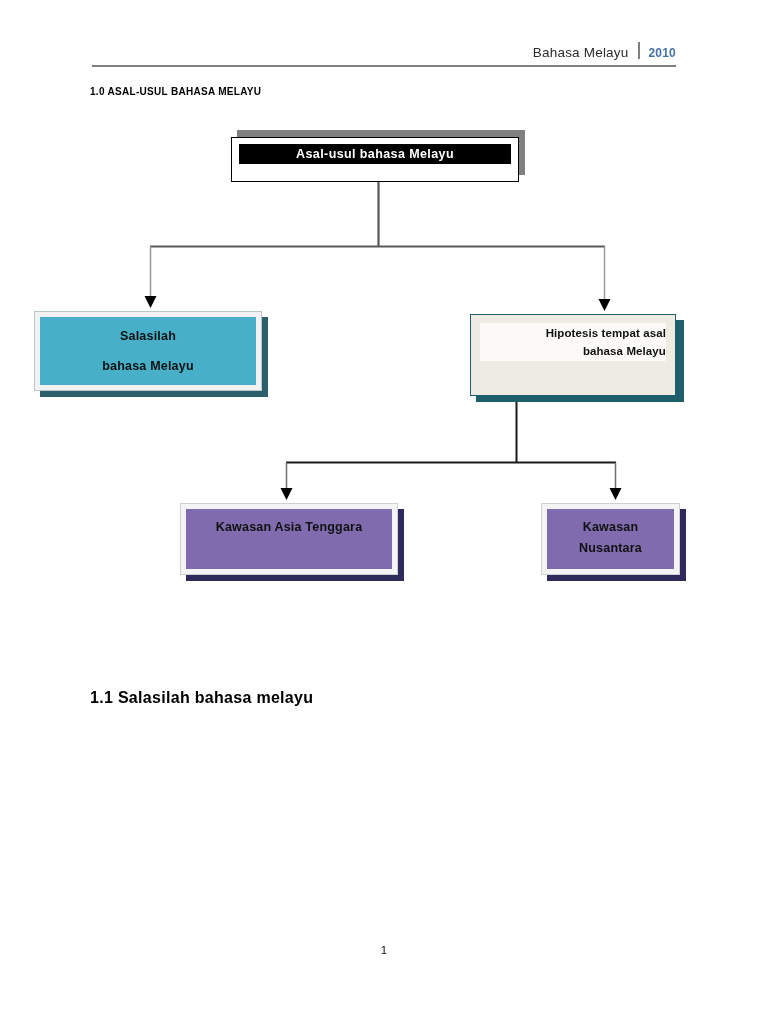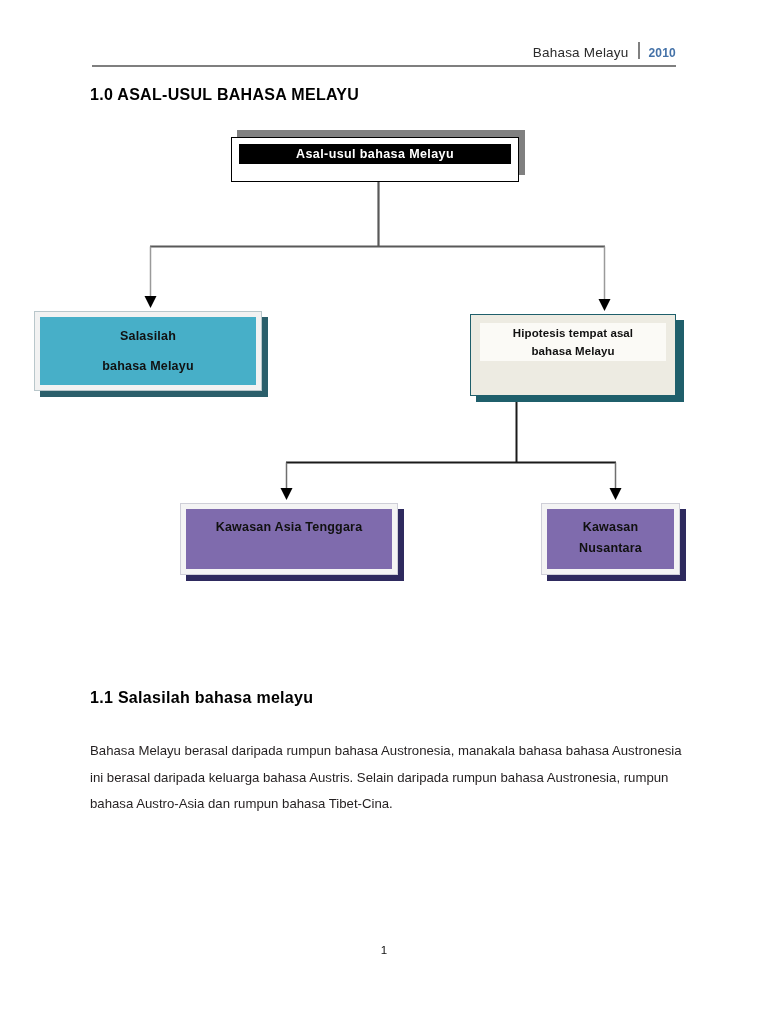--- a/index.html
+++ b/index.html
@@ -60,21 +60,21 @@
     top: 65px;
     width: 584px;
     height: 2px;
     background: #7f7f7f;
   }
 
   
   .h-sect {
     position: absolute;
     left: 90px;
-    font-size: 16px;
+    font-size: 10px;
     font-weight: bold;
     letter-spacing: .3px;
     white-space: nowrap;
   }
   #h10 { top: 86px; }
   #h11 { top: 689px; font-size: 16px; }
 
   .para {
     position: absolute;
     left: 90px;
@@ -161,21 +161,21 @@
   #node-hipotesis .body {
     position: absolute; left: 0; top: 0;
     width: 204px; height: 80px;
     background: #edebe2; border: 1px solid #1f5f6b;
   }
   #node-hipotesis .panel {
     position: absolute; left: 9px; top: 8px;
     width: 186px; height: 38px;
     background: #fbfaf6;
     display: flex; flex-direction: column;
-    align-items: center; justify-content: center;
+    align-items: flex-end; justify-content: center;
   }
   #node-hipotesis .panel span {
     font-size: 11.5px; font-weight: bold; color: #111;
     line-height: 18px; letter-spacing: .1px;
   }
 
   
   .node-purple .shadow { position: absolute; background: #2e2a5e; }
   .node-purple .frame  { position: absolute; left: 0; top: 0; background: #f4f4f4; border: 1px solid #cfcfd8; }
   .node-purple .fill   { position: absolute; background: #7f6bad; }
@@ -282,17 +282,16 @@
         <div class="fill">
           <div class="txt">Kawasan Asia Tenggara</div>
         </div>
       </div>
     </div>
 
   </div>
 
   <div class="h-sect" id="h11">1.1 Salasilah bahasa melayu</div>
 
-  <div class="para">Bahasa Melayu berasal daripada rumpun bahasa Austronesia, manakala bahasa bahasa Austronesia ini berasal daripada keluarga bahasa Austris. Selain daripada rumpun bahasa Austronesia, rumpun bahasa Austro-Asia dan rumpun bahasa Tibet-Cina.</div>
 
   <div class="pagenum">1</div>
 
 </div>
 
 </body></html>

